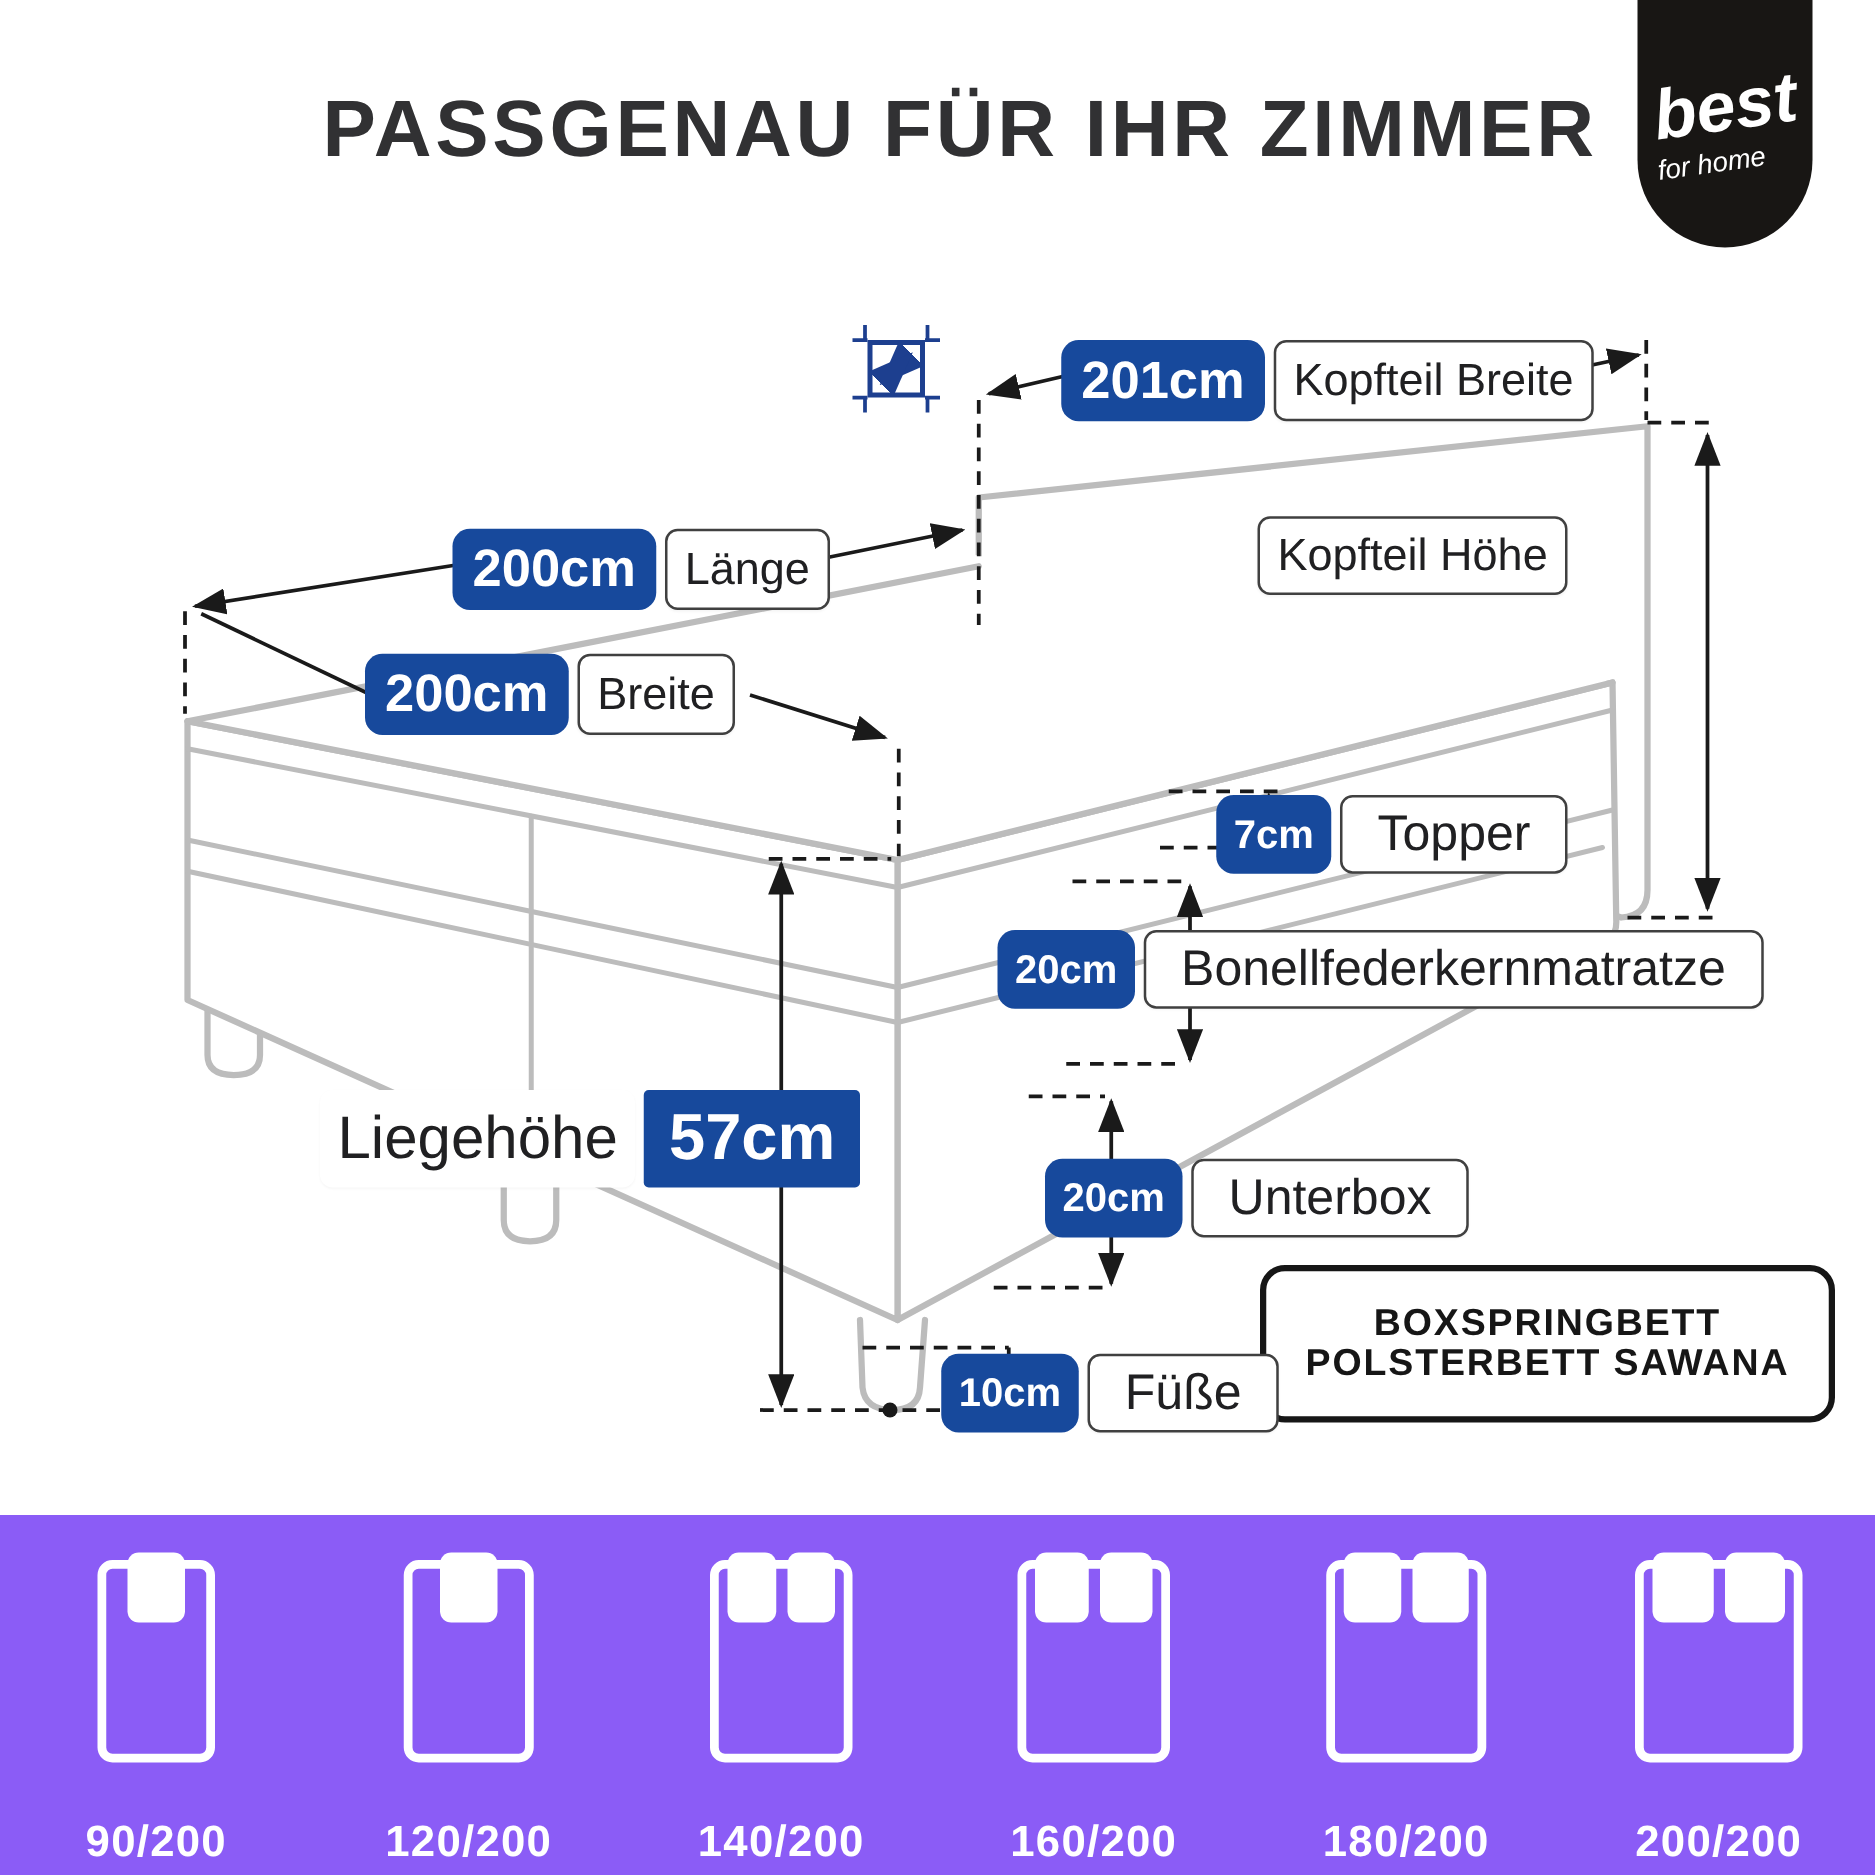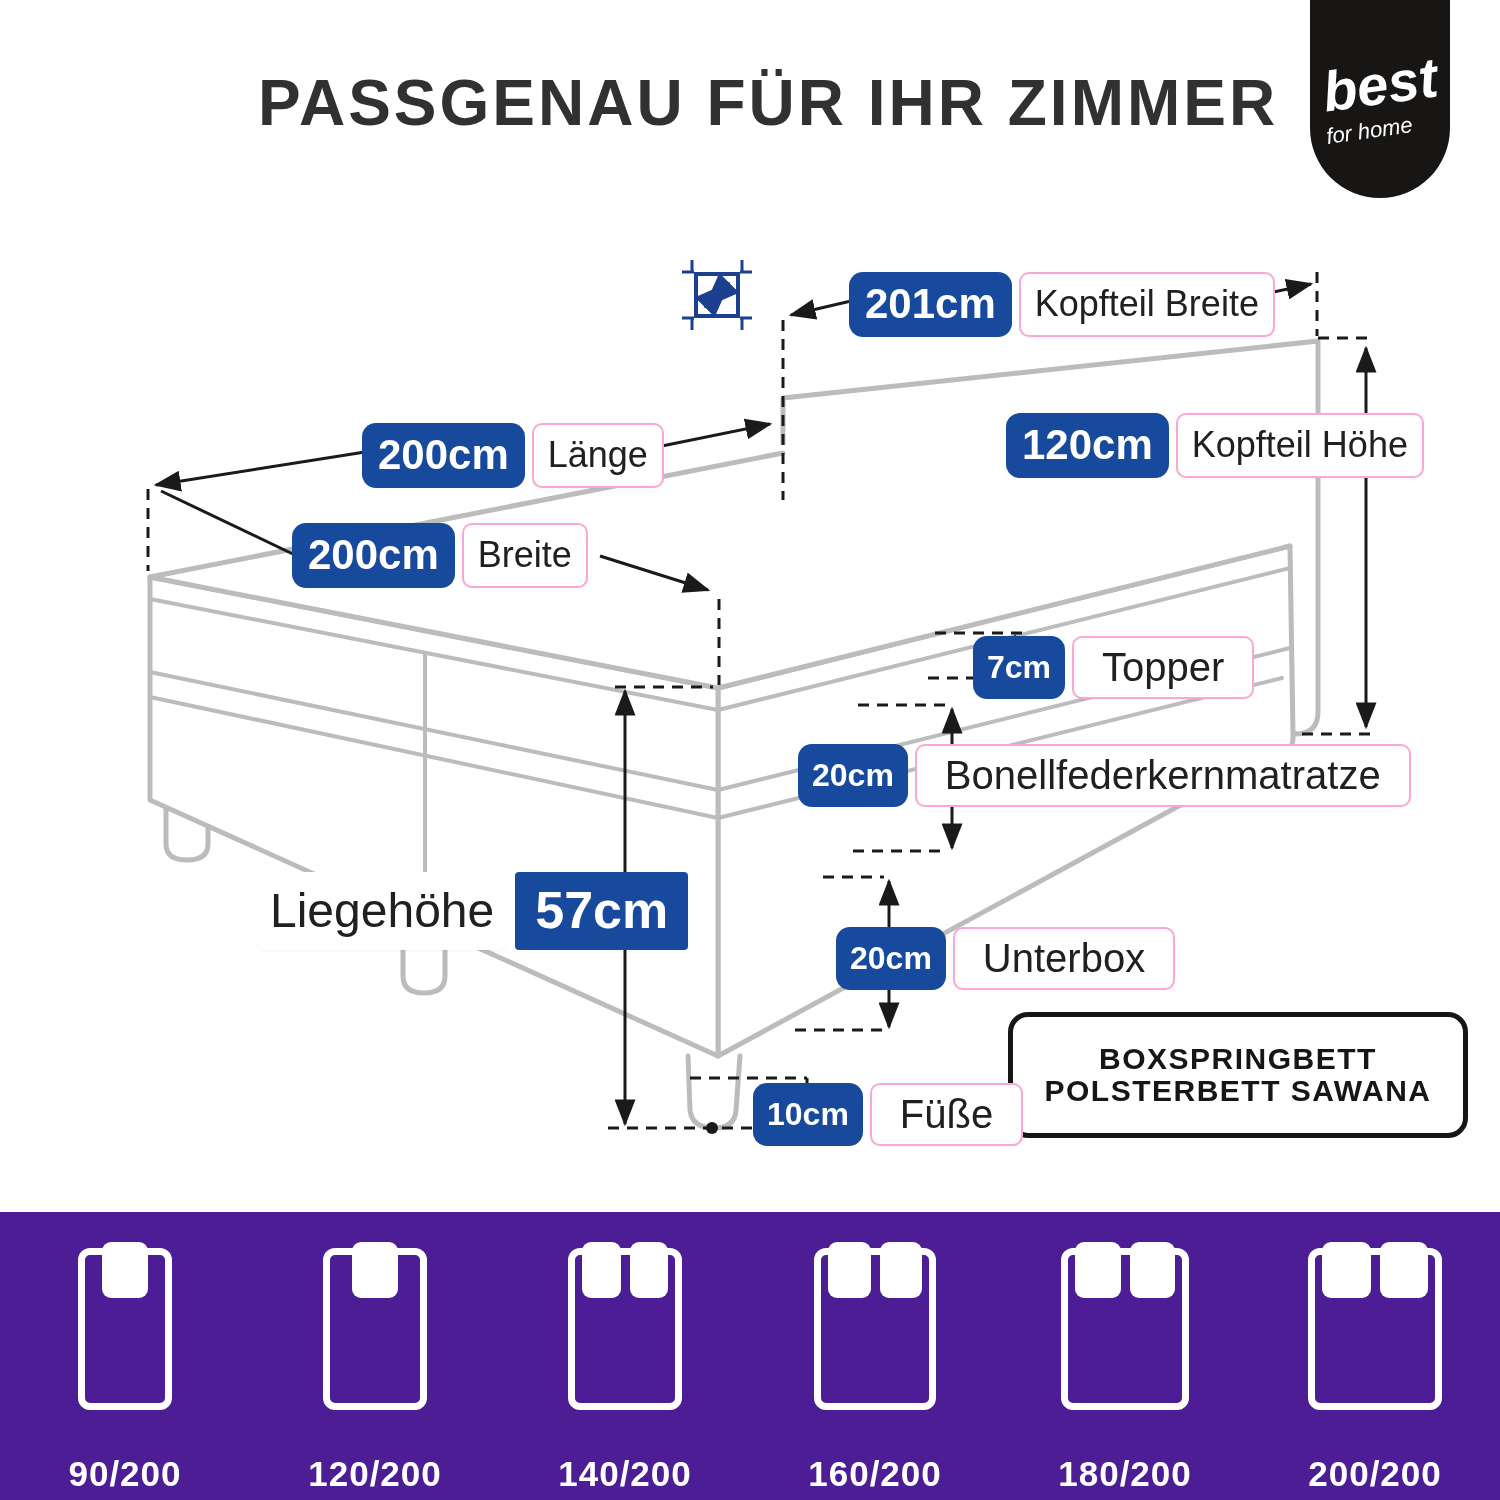--- a/index.html
+++ b/index.html
@@ -15,35 +15,35 @@
   .logo .brand{position:absolute;left:50%;top:52px;transform:translateX(-50%) rotate(-8deg);
         font-size:56px;font-weight:bold;font-style:italic;}
   .logo .tagline{position:absolute;left:16px;top:118px;transform:rotate(-8deg);
         font-size:22px;font-style:italic;white-space:nowrap;}
 
   
   .co{position:absolute;display:flex;align-items:stretch;gap:7px;white-space:nowrap;z-index:5;}
   .badge{background:#17499c;color:#fff;font-weight:bold;font-size:42px;line-height:1;
          padding:11px 16px 12px;border-radius:14px;display:flex;align-items:center;}
   .tag{background:#fff;color:#202022;font-size:36px;line-height:1;padding:11px 14px 12px;
-       border-radius:10px;border:2px solid #f9a8d4;display:flex;align-items:center;
+       border-radius:10px;border:2px solid #404040;display:flex;align-items:center;
        box-shadow:0 1px 2px rgba(0,0,0,0.04);}
   .co.small .badge{font-size:32px;padding:9px 14px 10px;}
   .co.small .tag{font-size:40px;padding:9px 28px 10px;}
   .co.big .badge{font-size:52px;border-radius:4px;padding:12px 20px 14px;}
   .co.big .tag{font-size:48px;border:none;}
 
   
   .product-box{position:absolute;left:1008px;top:1012px;width:450px;height:116px;
         background:#fff;border:5px solid #161616;border-radius:20px;display:flex;
         flex-direction:column;align-items:center;justify-content:center;gap:2px;}
   .product-box div{font-size:30px;font-weight:bold;letter-spacing:1.5px;color:#161616;line-height:1;}
 
   
-  .strip{position:absolute;left:0;top:1212px;width:1500px;height:288px;background:#4c1d95;
+  .strip{position:absolute;left:0;top:1212px;width:1500px;height:288px;background:#8b5cf6;
          display:flex;box-sizing:border-box;}
   .size-item{flex:1;display:flex;flex-direction:column;align-items:center;padding-top:36px;}
   .bedframe{position:relative;height:148px;border:7px solid #fff;border-radius:12px;
             box-sizing:content-box;}
   .pillows{position:absolute;top:-13px;left:7px;right:7px;display:flex;justify-content:center;gap:9px;}
   .pillow{height:56px;border-radius:9px;background:#fff;}
   .size-item.single .pillow{width:46px;}
   .size-item.double .pillow{flex:1 1 auto;max-width:54px;}
   .size-label{margin-top:44px;color:#fff;font-size:35px;font-weight:bold;letter-spacing:1px;}
 </style>
@@ -138,21 +138,20 @@
     <div class="brand">best</div>
     <div class="tagline">for home</div>
   </div>
 
   <div class="co" style="left:849px;top:272px;">
     <span class="badge">201cm</span>
     <span class="tag">Kopfteil Breite</span>
   </div>
 
   <div class="co" style="left:1006px;top:413px;">
-    <span class="badge">120cm</span>
     <span class="tag">Kopfteil Höhe</span>
   </div>
 
   <div class="co" style="left:362px;top:423px;">
     <span class="badge">200cm</span>
     <span class="tag">Länge</span>
   </div>
 
   <div class="co" style="left:292px;top:523px;">
     <span class="badge">200cm</span>

